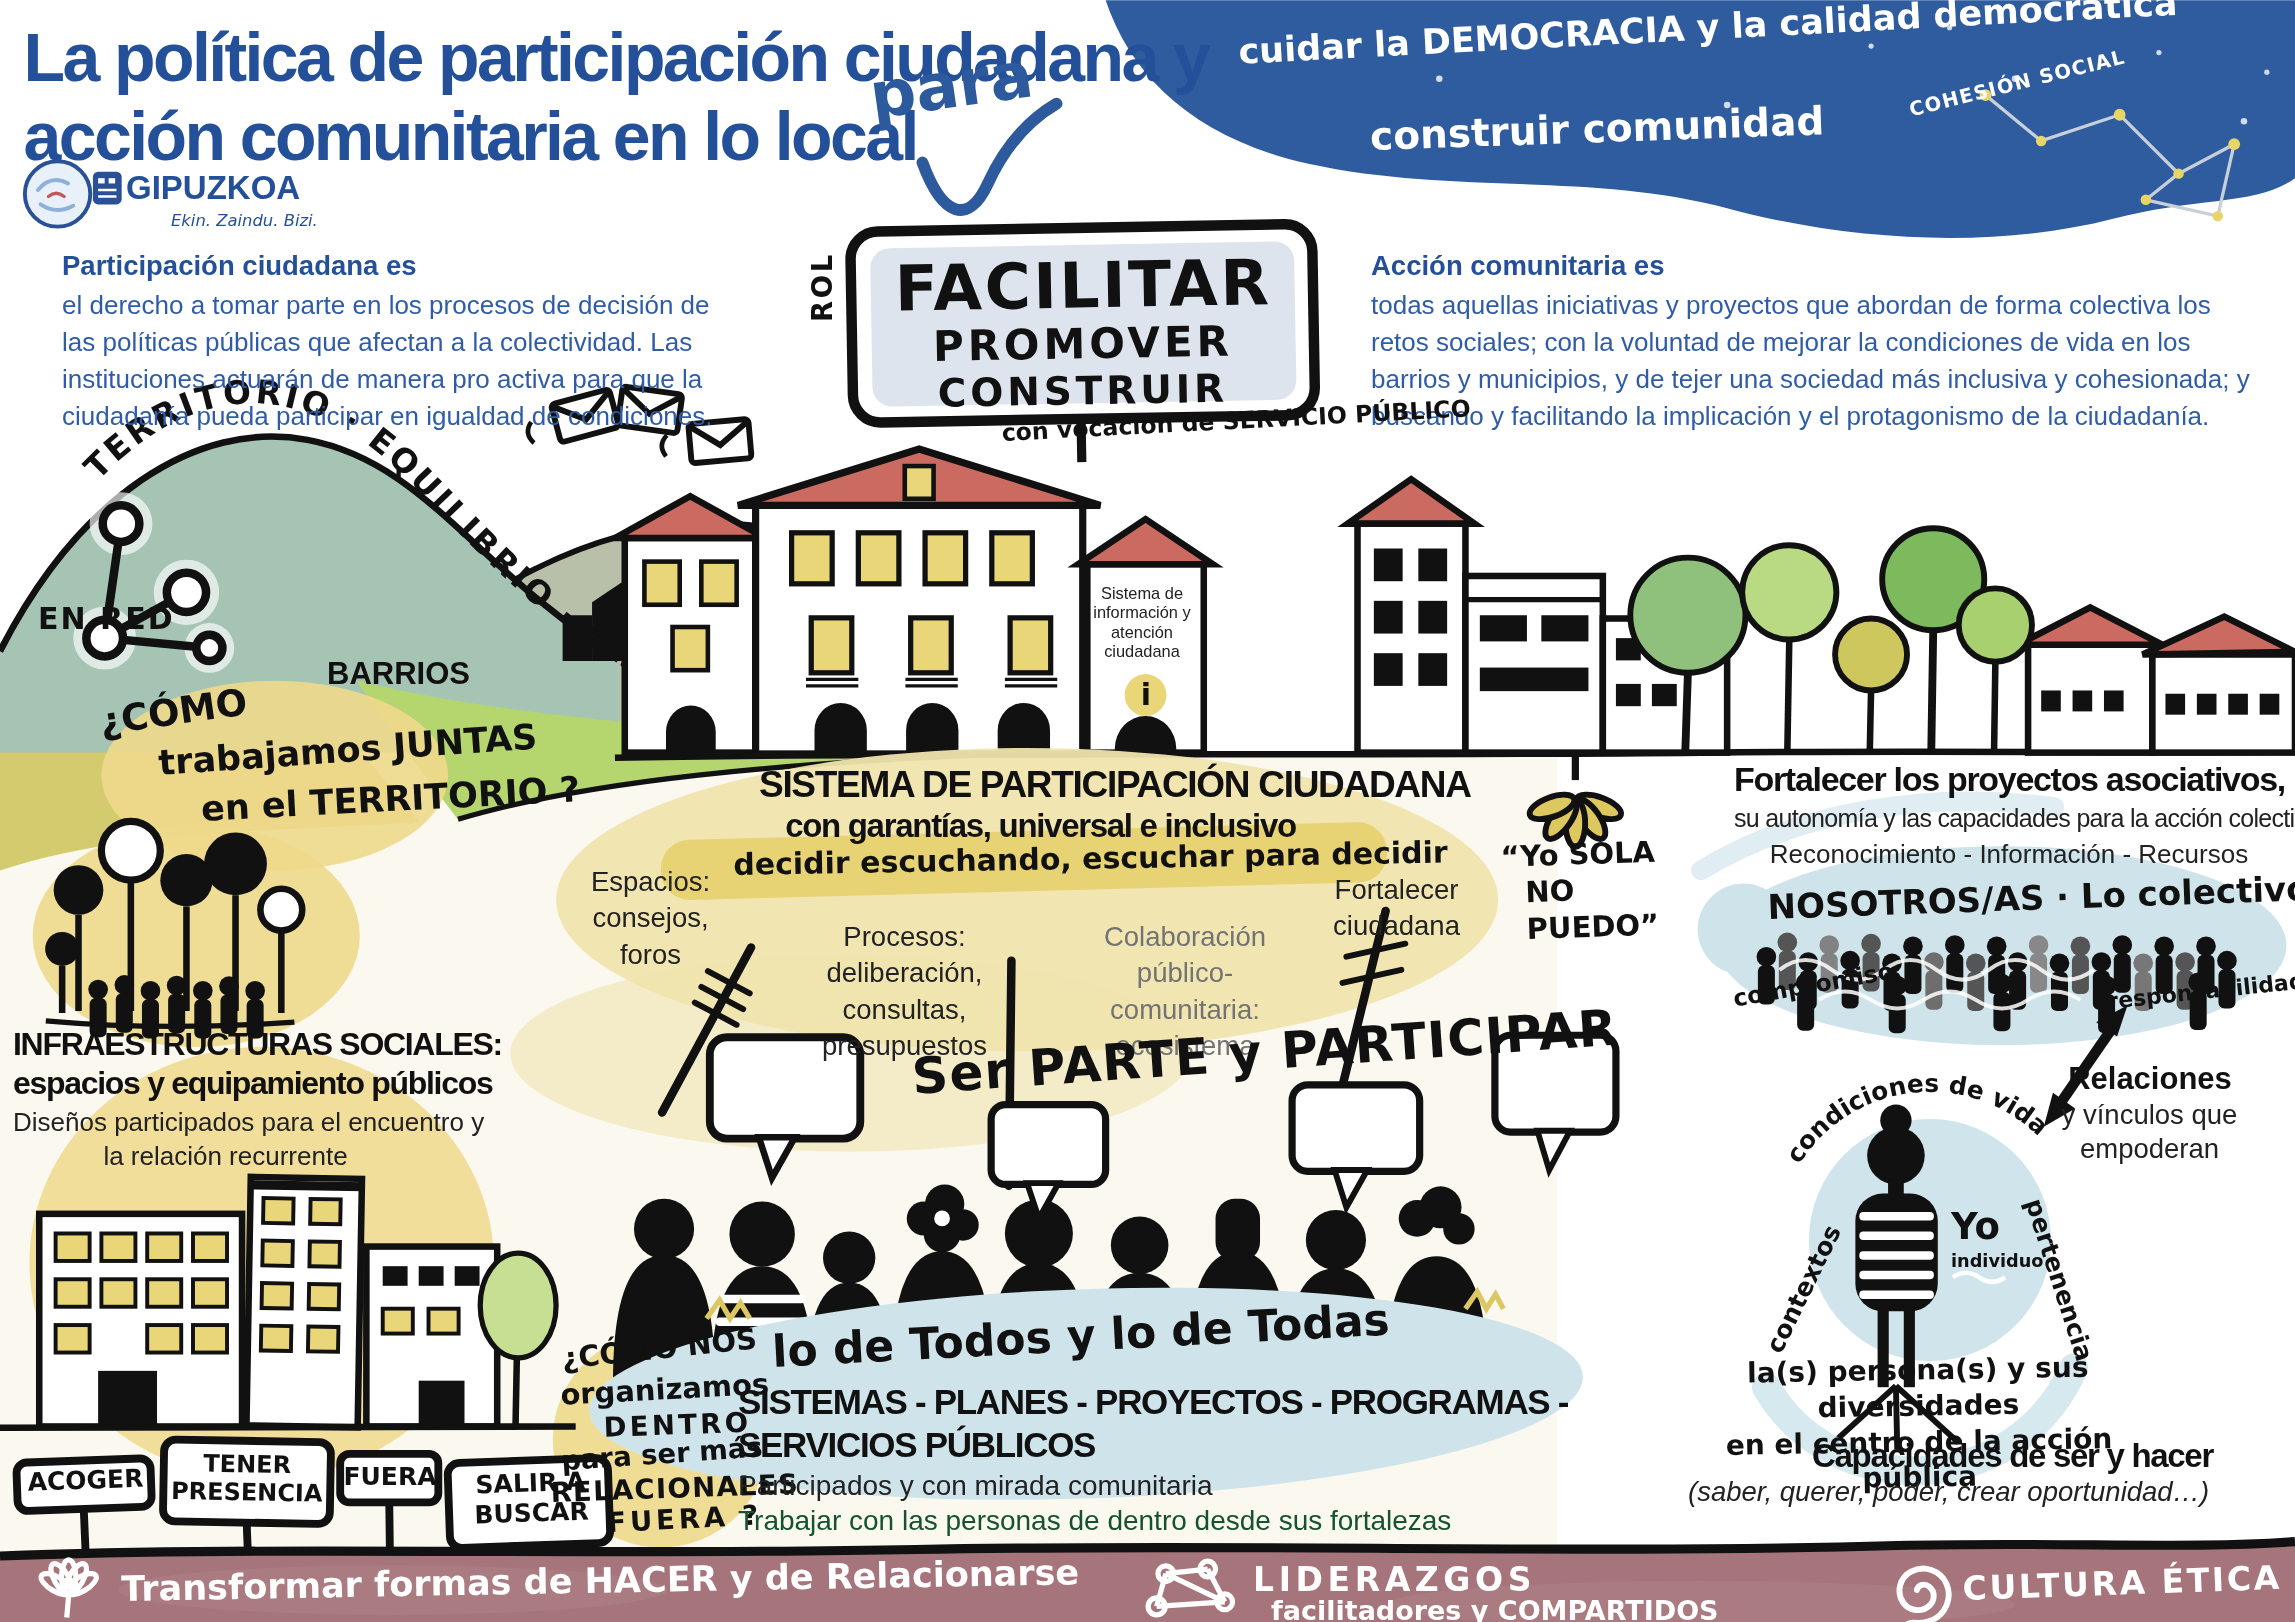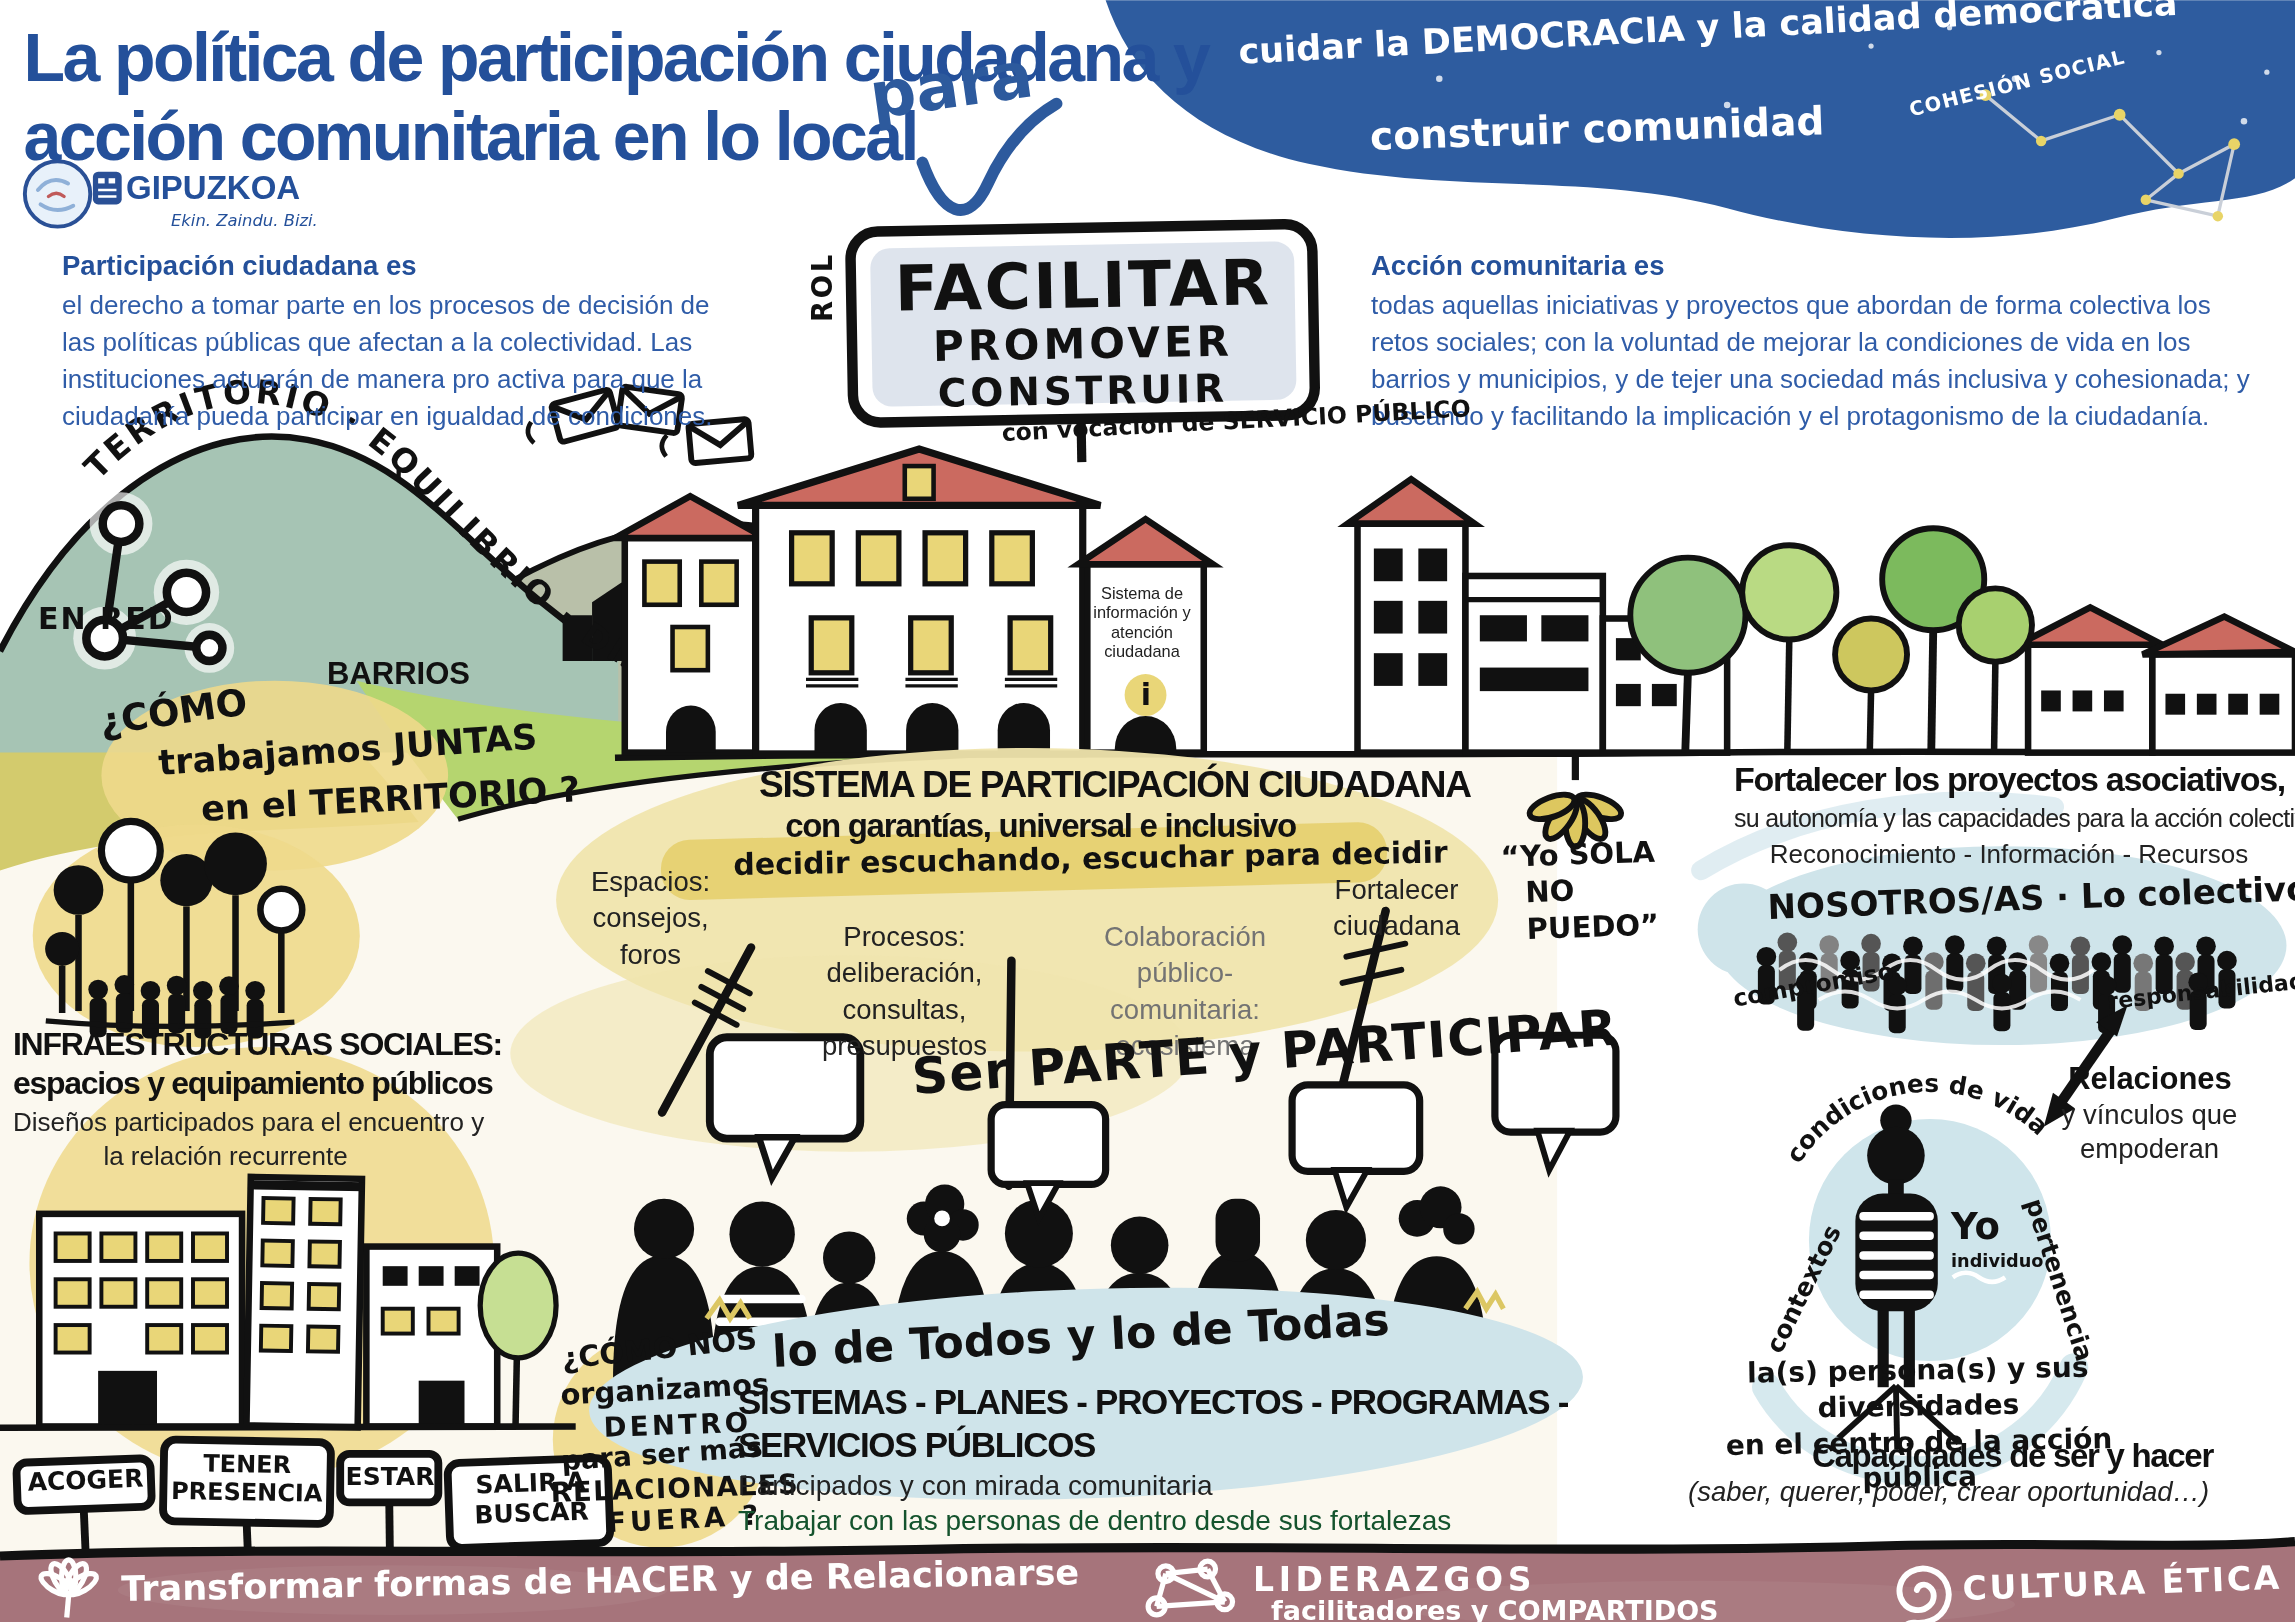--- a/index.html
+++ b/index.html
@@ -602,21 +602,21 @@
 <div class="abs ctr hand nw" style="left:550px;top:1476px;width:216px;font-size:27.5px;letter-spacing:1.3px;transform:rotate(-2deg);">RELACIONALES</div>
 <div class="abs ctr hand nw" style="left:576px;top:1508px;width:216px;font-size:27.5px;letter-spacing:3.9px;transform:rotate(-3deg);">FUERA ?</div>
 
 <div class="abs cond nw" style="left:738px;top:1382px;font-size:35px;">SISTEMAS - PLANES - PROYECTOS - PROGRAMAS -</div>
 <div class="abs cond nw" style="left:738px;top:1425px;font-size:35px;">SERVICIOS PÚBLICOS</div>
 <div class="abs nw" style="left:738px;top:1470px;font-size:28px;color:#222;">Participados y con mirada comunitaria</div>
 <div class="abs nw" style="left:738px;top:1505px;font-size:28px;color:#14532d;">Trabajar con las personas de dentro desde sus fortalezas</div>
 
 <div class="abs ctr hand nw" style="left:19.6px;top:1468px;width:130px;font-size:25px;transform:rotate(-2deg);">ACOGER</div>
 <div class="abs ctr hand" style="left:169px;top:1449px;width:157px;font-size:24px;line-height:1.18;transform:rotate(1deg);">TENER PRESENCIA</div>
-<div class="abs ctr hand nw" style="left:343px;top:1462px;width:94px;font-size:25px;">ESTAR</div>
+<div class="abs ctr hand nw" style="left:343px;top:1462px;width:94px;font-size:25px;">FUERA</div>
 <div class="abs ctr hand" style="left:458px;top:1471px;width:144px;font-size:25px;line-height:1.18;transform:rotate(-2deg);">SALIR A BUSCAR</div>
 
 <div class="abs hand white nw" style="left:121px;top:1569px;font-size:35px;transform:rotate(-1deg);">Transformar formas de HACER y de Relacionarse</div>
 <div class="abs hand white nw" style="left:1253px;top:1560px;font-size:33px;letter-spacing:4.6px;">LIDERAZGOS</div>
 <div class="abs hand white nw" style="left:1271px;top:1595px;font-size:27px;">facilitadores y COMPARTIDOS</div>
 <div class="abs hand white nw" style="left:1962px;top:1569px;font-size:33px;letter-spacing:2.6px;transform:rotate(-2deg);">CULTURA ÉTICA</div>
 
 </div>
 
 

